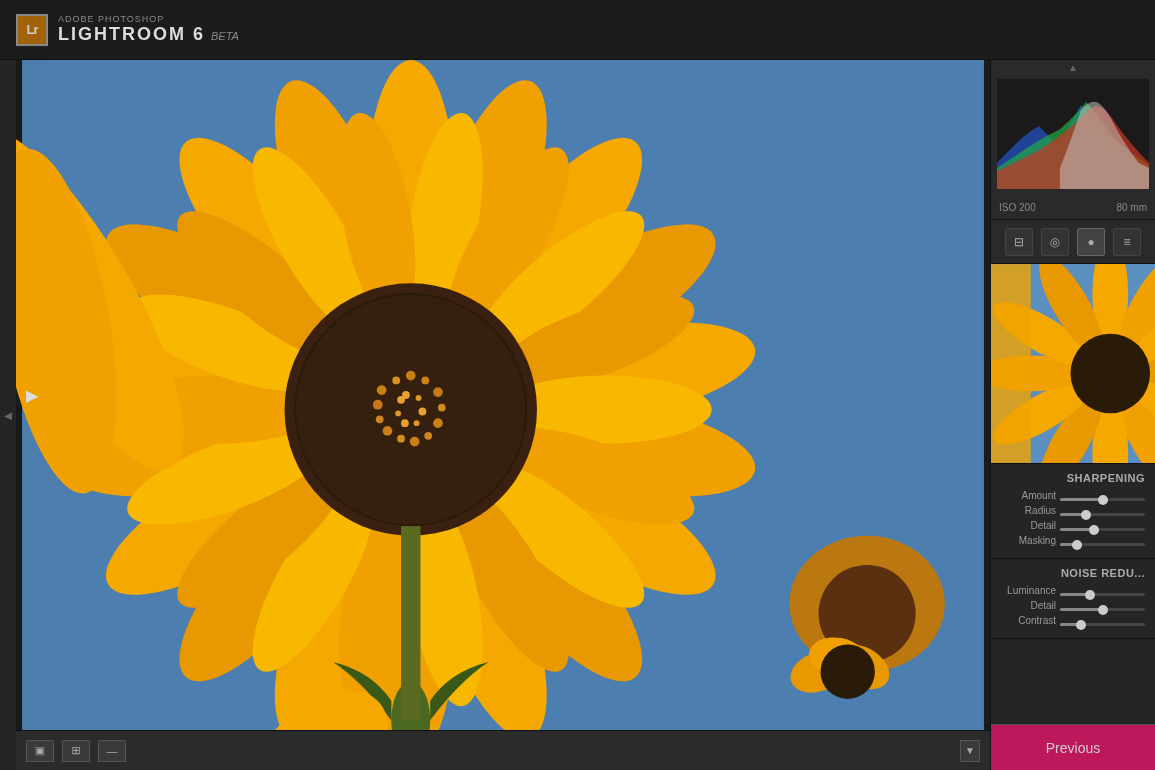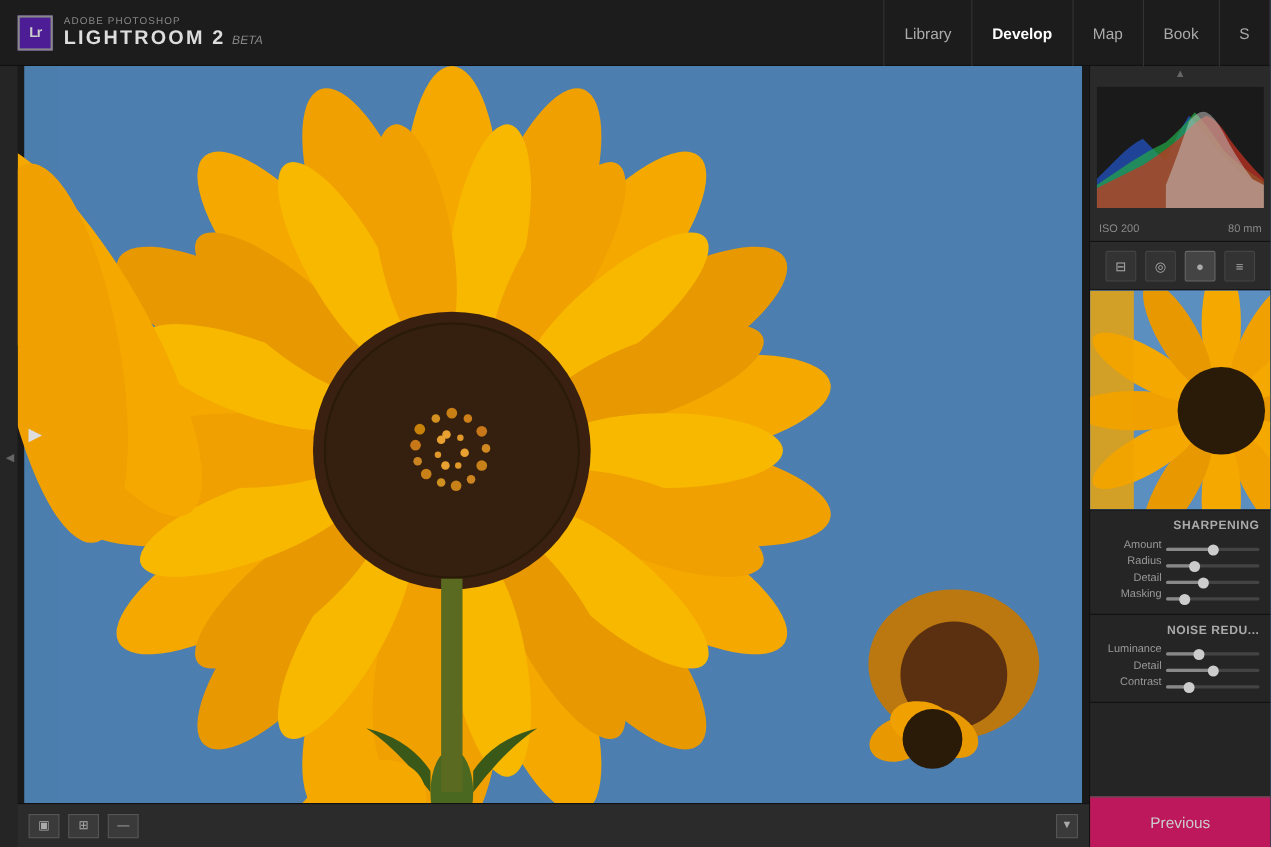--- a/index.html
+++ b/index.html
@@ -24,21 +24,21 @@
     .logo-area {
       display: flex;
       align-items: center;
       padding: 0 16px;
       gap: 10px;
       min-width: 200px;
     }
     .lr-icon {
       width: 32px;
       height: 32px;
-      background: #4c1d95;
+      background: #a16207;
       border: 2px solid #888;
       display: flex;
       align-items: center;
       justify-content: center;
       font-size: 13px;
       font-weight: bold;
       color: #ccc;
       letter-spacing: -1px;
     }
     .app-title-block {
@@ -332,31 +332,24 @@
   </style>
 </head>
 <body>
 
 <div class="top-bar">
   <div class="logo-area">
     <div class="lr-icon">Lr</div>
     <div class="app-title-block">
       <span class="app-subtitle">ADOBE PHOTOSHOP</span>
       <div style="display:flex;align-items:baseline;">
-        <span class="app-title">LIGHTROOM 2</span>
+        <span class="app-title">LIGHTROOM 6</span>
         <span class="beta-badge">BETA</span>
       </div>
     </div>
-  </div>
-  <div class="nav-area">
-    <div class="nav-item">Library</div>
-    <div class="nav-item active" style="color:#fff;">Develop</div>
-    <div class="nav-item">Map</div>
-    <div class="nav-item">Book</div>
-    <div class="nav-item">S</div>
   </div>
 </div>
 
 <div class="main-content">
 
   <div class="left-panel">
     <span class="left-arrow">◀</span>
   </div>
 
   <div class="image-area">

